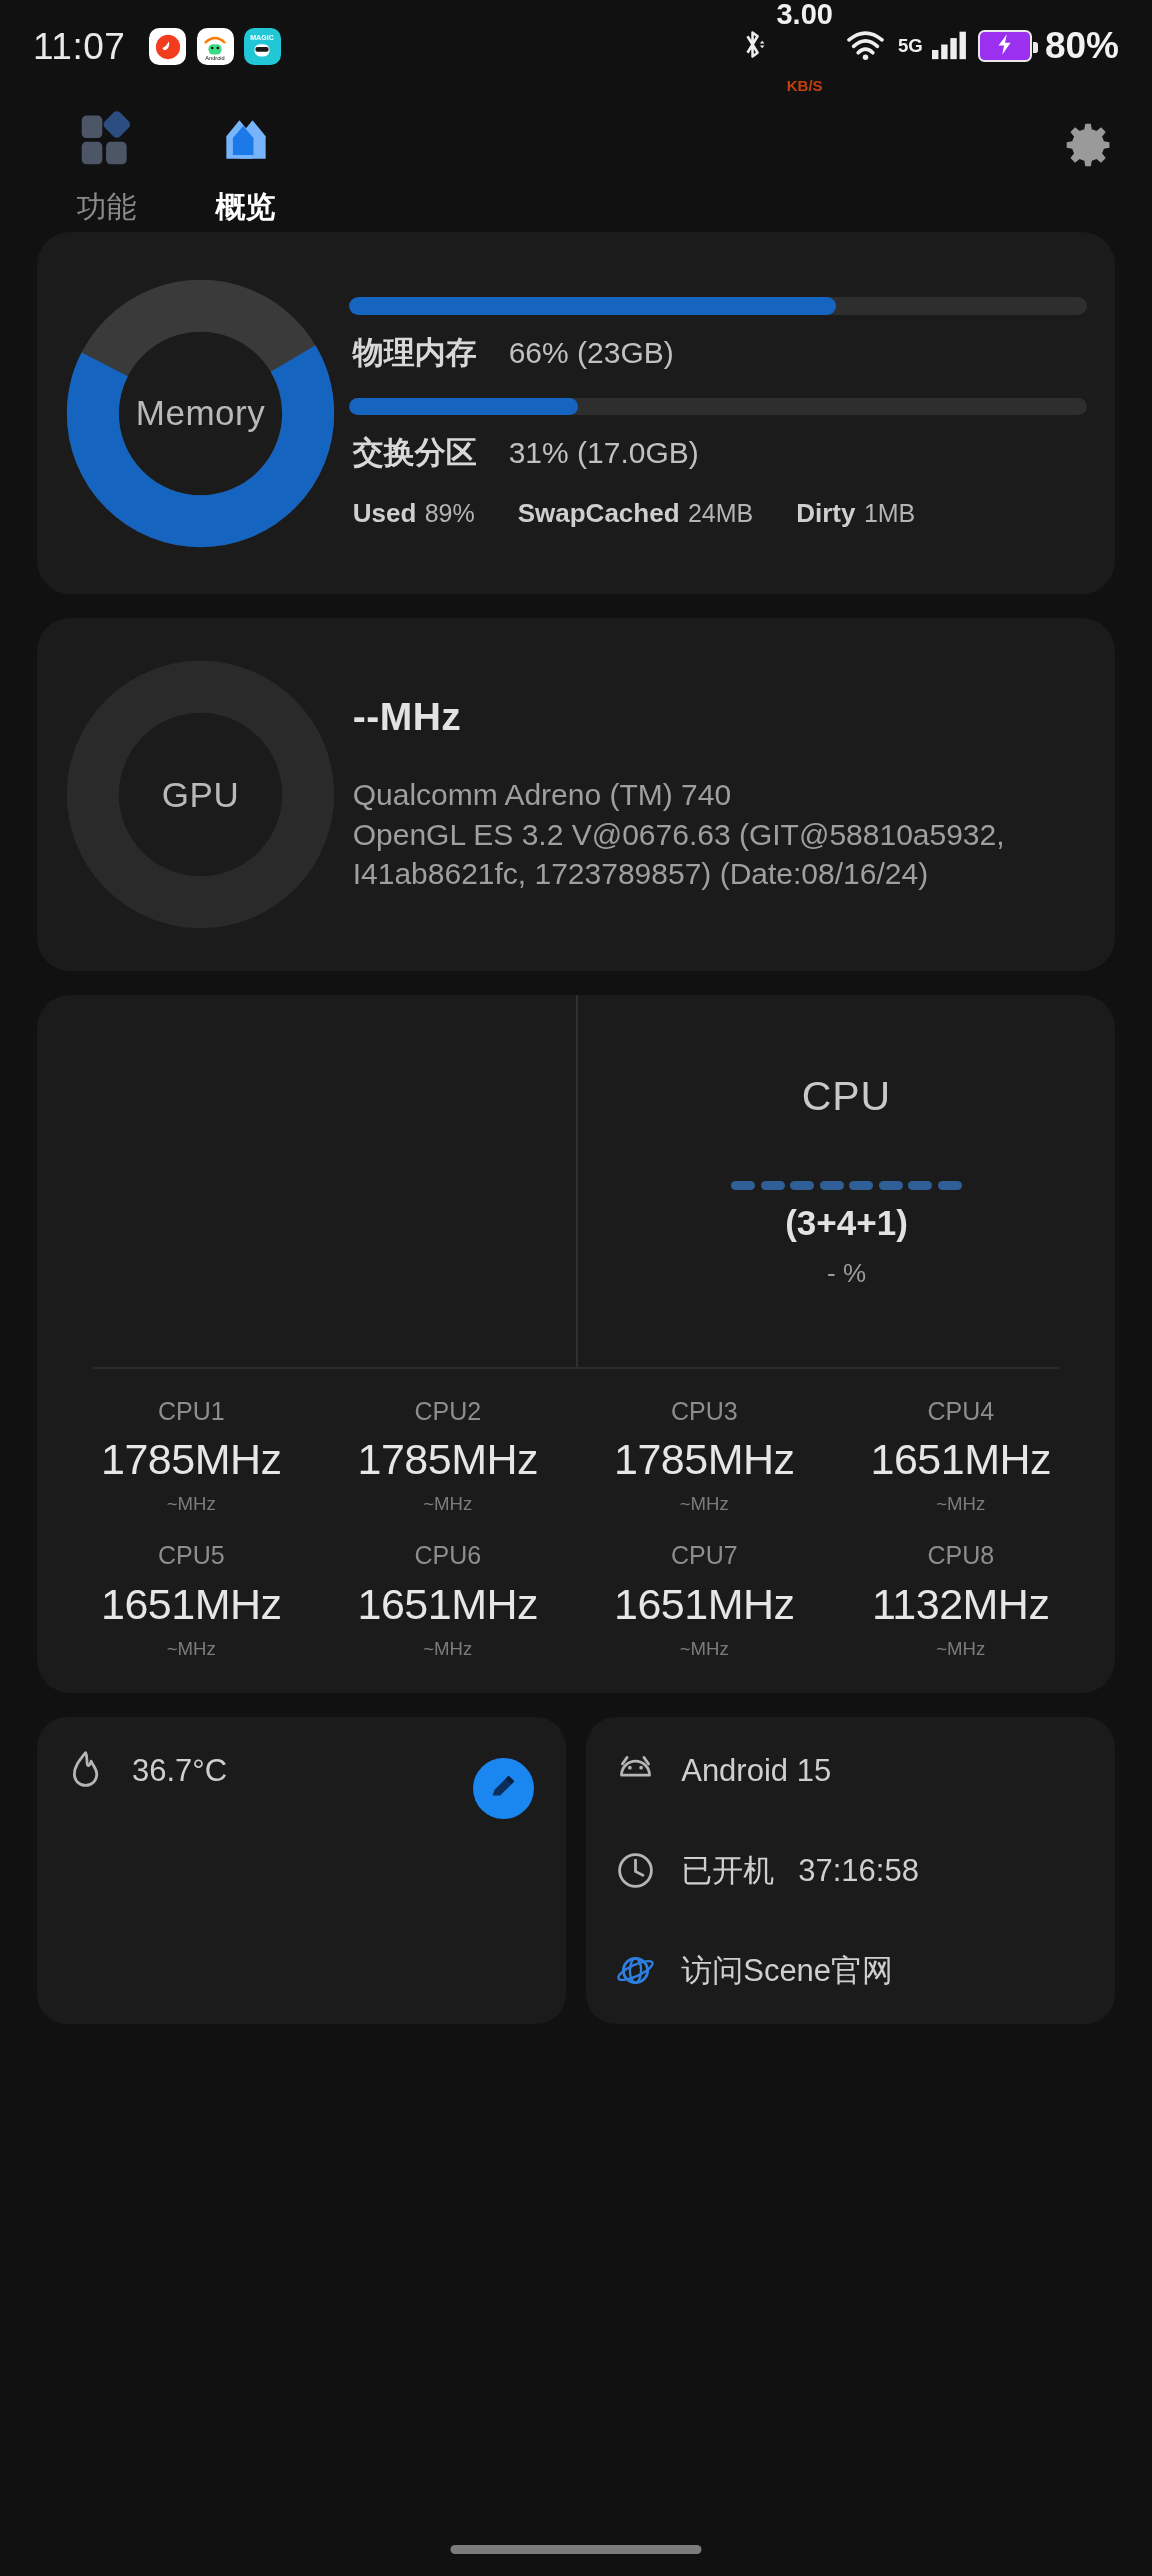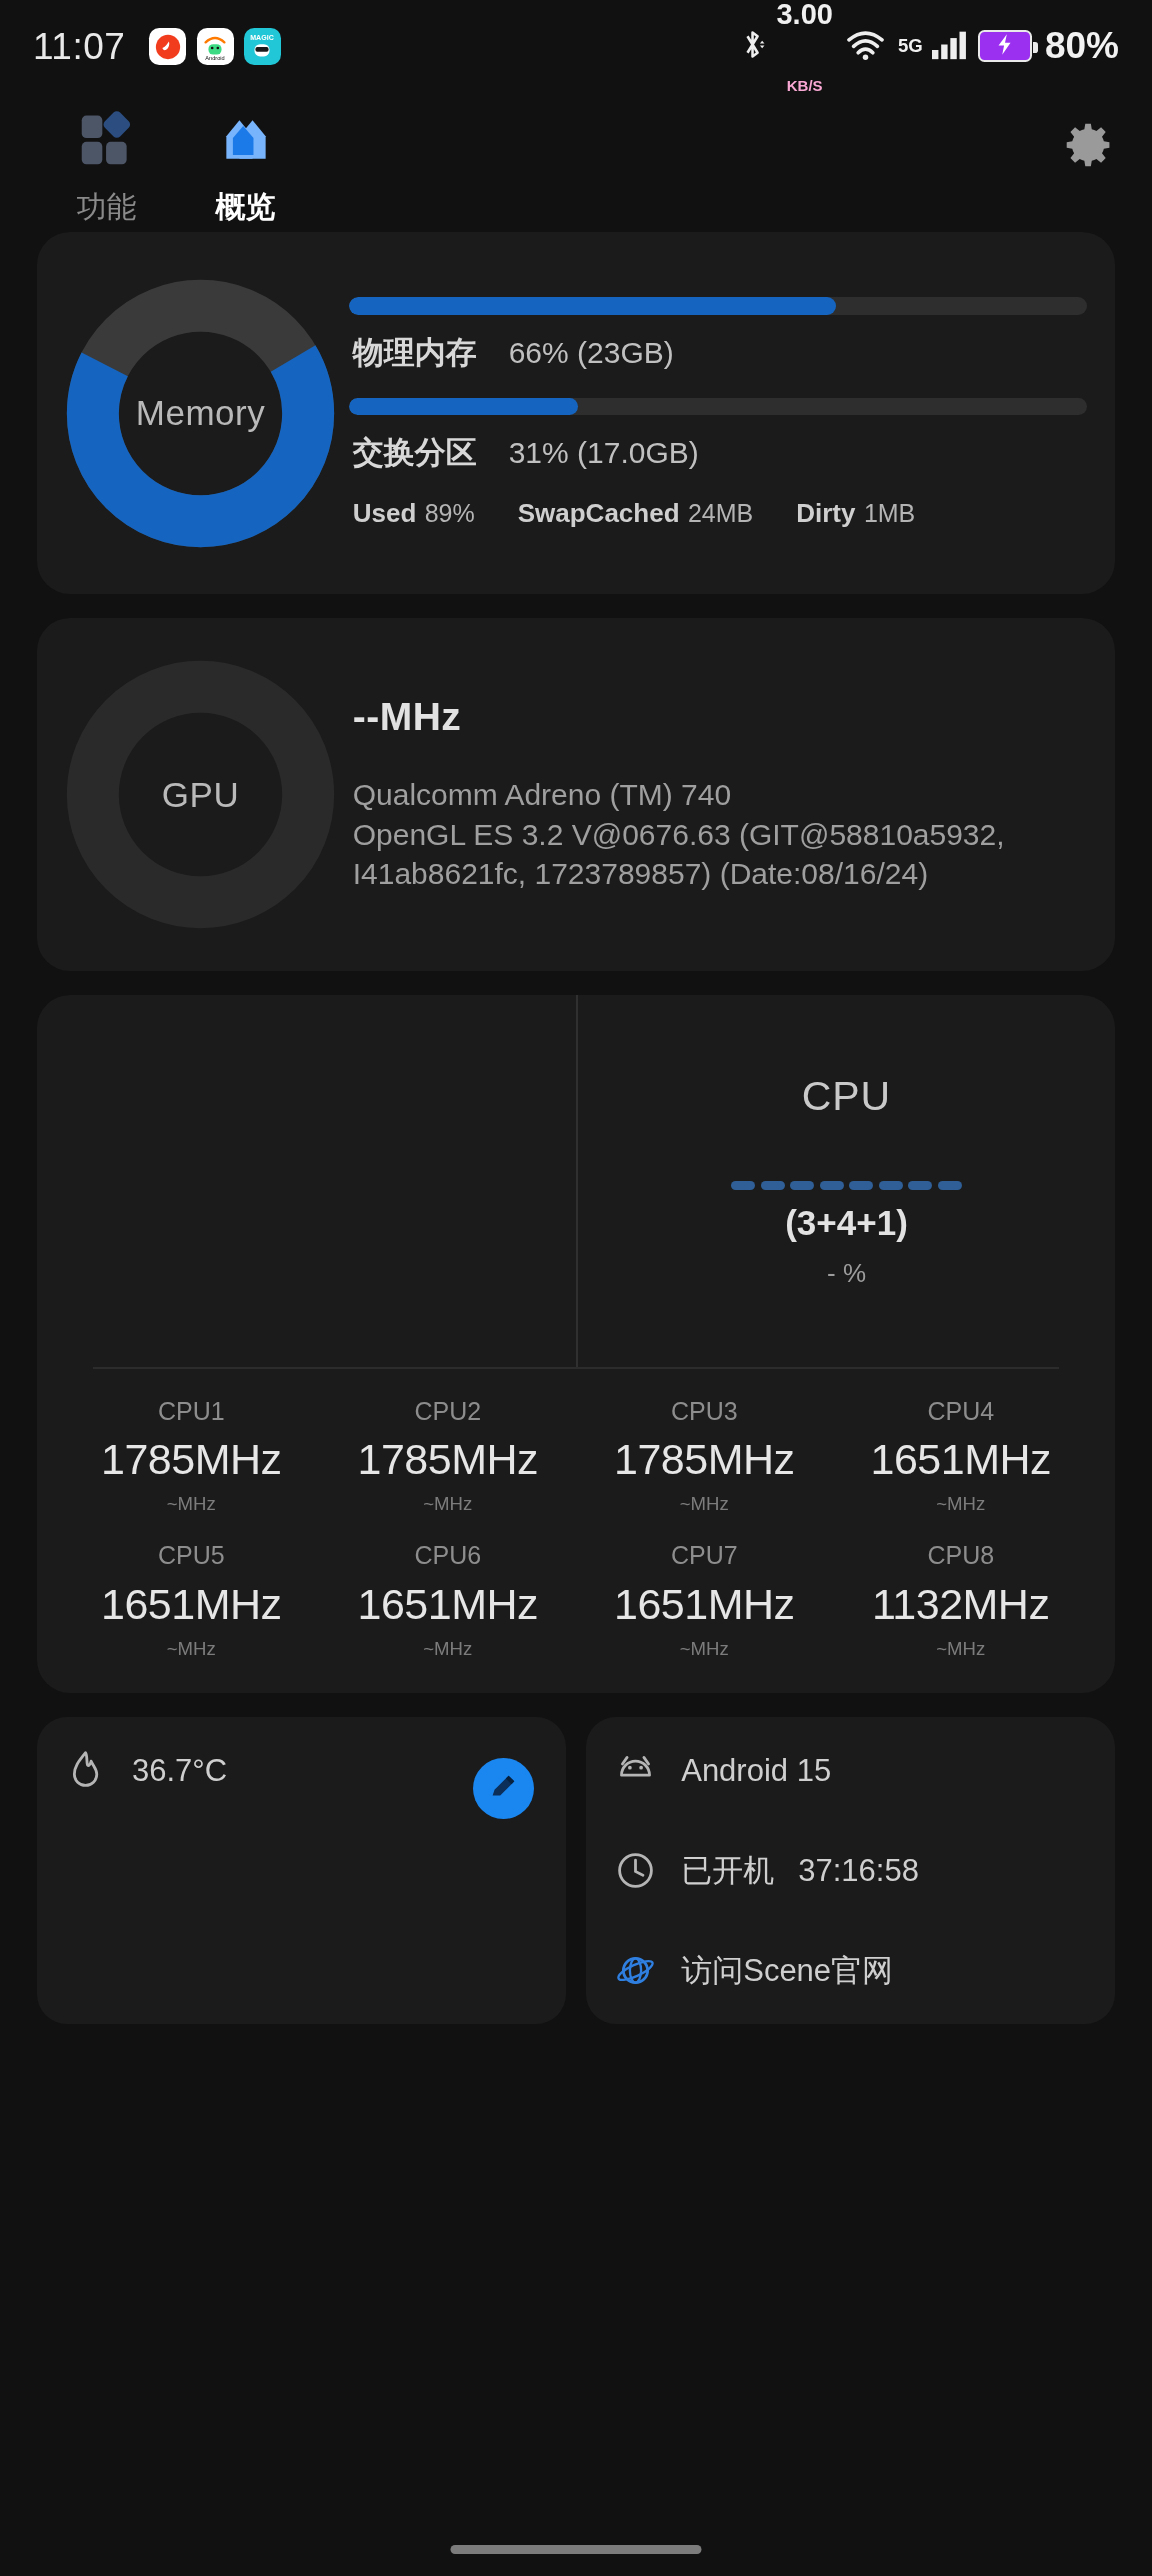--- a/index.html
+++ b/index.html
@@ -19,21 +19,21 @@
   .sb-time { font-size: 37px; font-weight: 500; letter-spacing: 0.5px; color: #e9e9e9; }
   .sb-appicons { display: flex; gap: 10.2px; margin-left: 24px; }
   .appicon { width: 37px; height: 37px; border-radius: 10.2px; display: flex;
              align-items: center; justify-content: center; overflow: hidden; }
   .appicon.ic1 { background: #ffffff; }
   .appicon.ic2 { background: #ffffff; }
   .appicon.ic3 { background: #21c7d6; }
   .sb-right { margin-left: auto; display: flex; align-items: center; gap: 11px; }
   .sb-net { display: flex; flex-direction: column; align-items: center; line-height: 1; gap: 48px; }
   .sb-net-v { font-size: 29px; font-weight: bold; color: #f0f0f0; }
-  .sb-net-u { font-size: 15px; font-weight: bold; color: #f9a8d4; margin-top: 0.9px; }
+  .sb-net-u { font-size: 15px; font-weight: bold; color: #c2410c; margin-top: 0.9px; }
   .sb-5g { font-size: 18.6px; font-weight: bold; color: #f0f0f0; margin-right: -3.7px; }
   .sb-batt-pct { font-size: 37px; font-weight: bold; color: #f2f2f2; margin-left: 1.9px; }
   .battglyph { position: relative; width: 54px; height: 32px; border: 2.8px solid #e9e9e9;
                border-radius: 6.5px; background: #9b30f0; }
   .battglyph:after { content:""; position: absolute; right: -8.4px; top: 9.3px; width: 5.6px;
                      height: 11px; background: #e9e9e9; border-radius: 0 2.8px 2.8px 0; }
   .bolt { position: absolute; left: 50%; top: 50%; transform: translate(-50%,-50%); }
 
   
   .tabbar { display: flex; align-items: flex-start; padding: 16.7px 37px 0 37px; height: 139px; }

